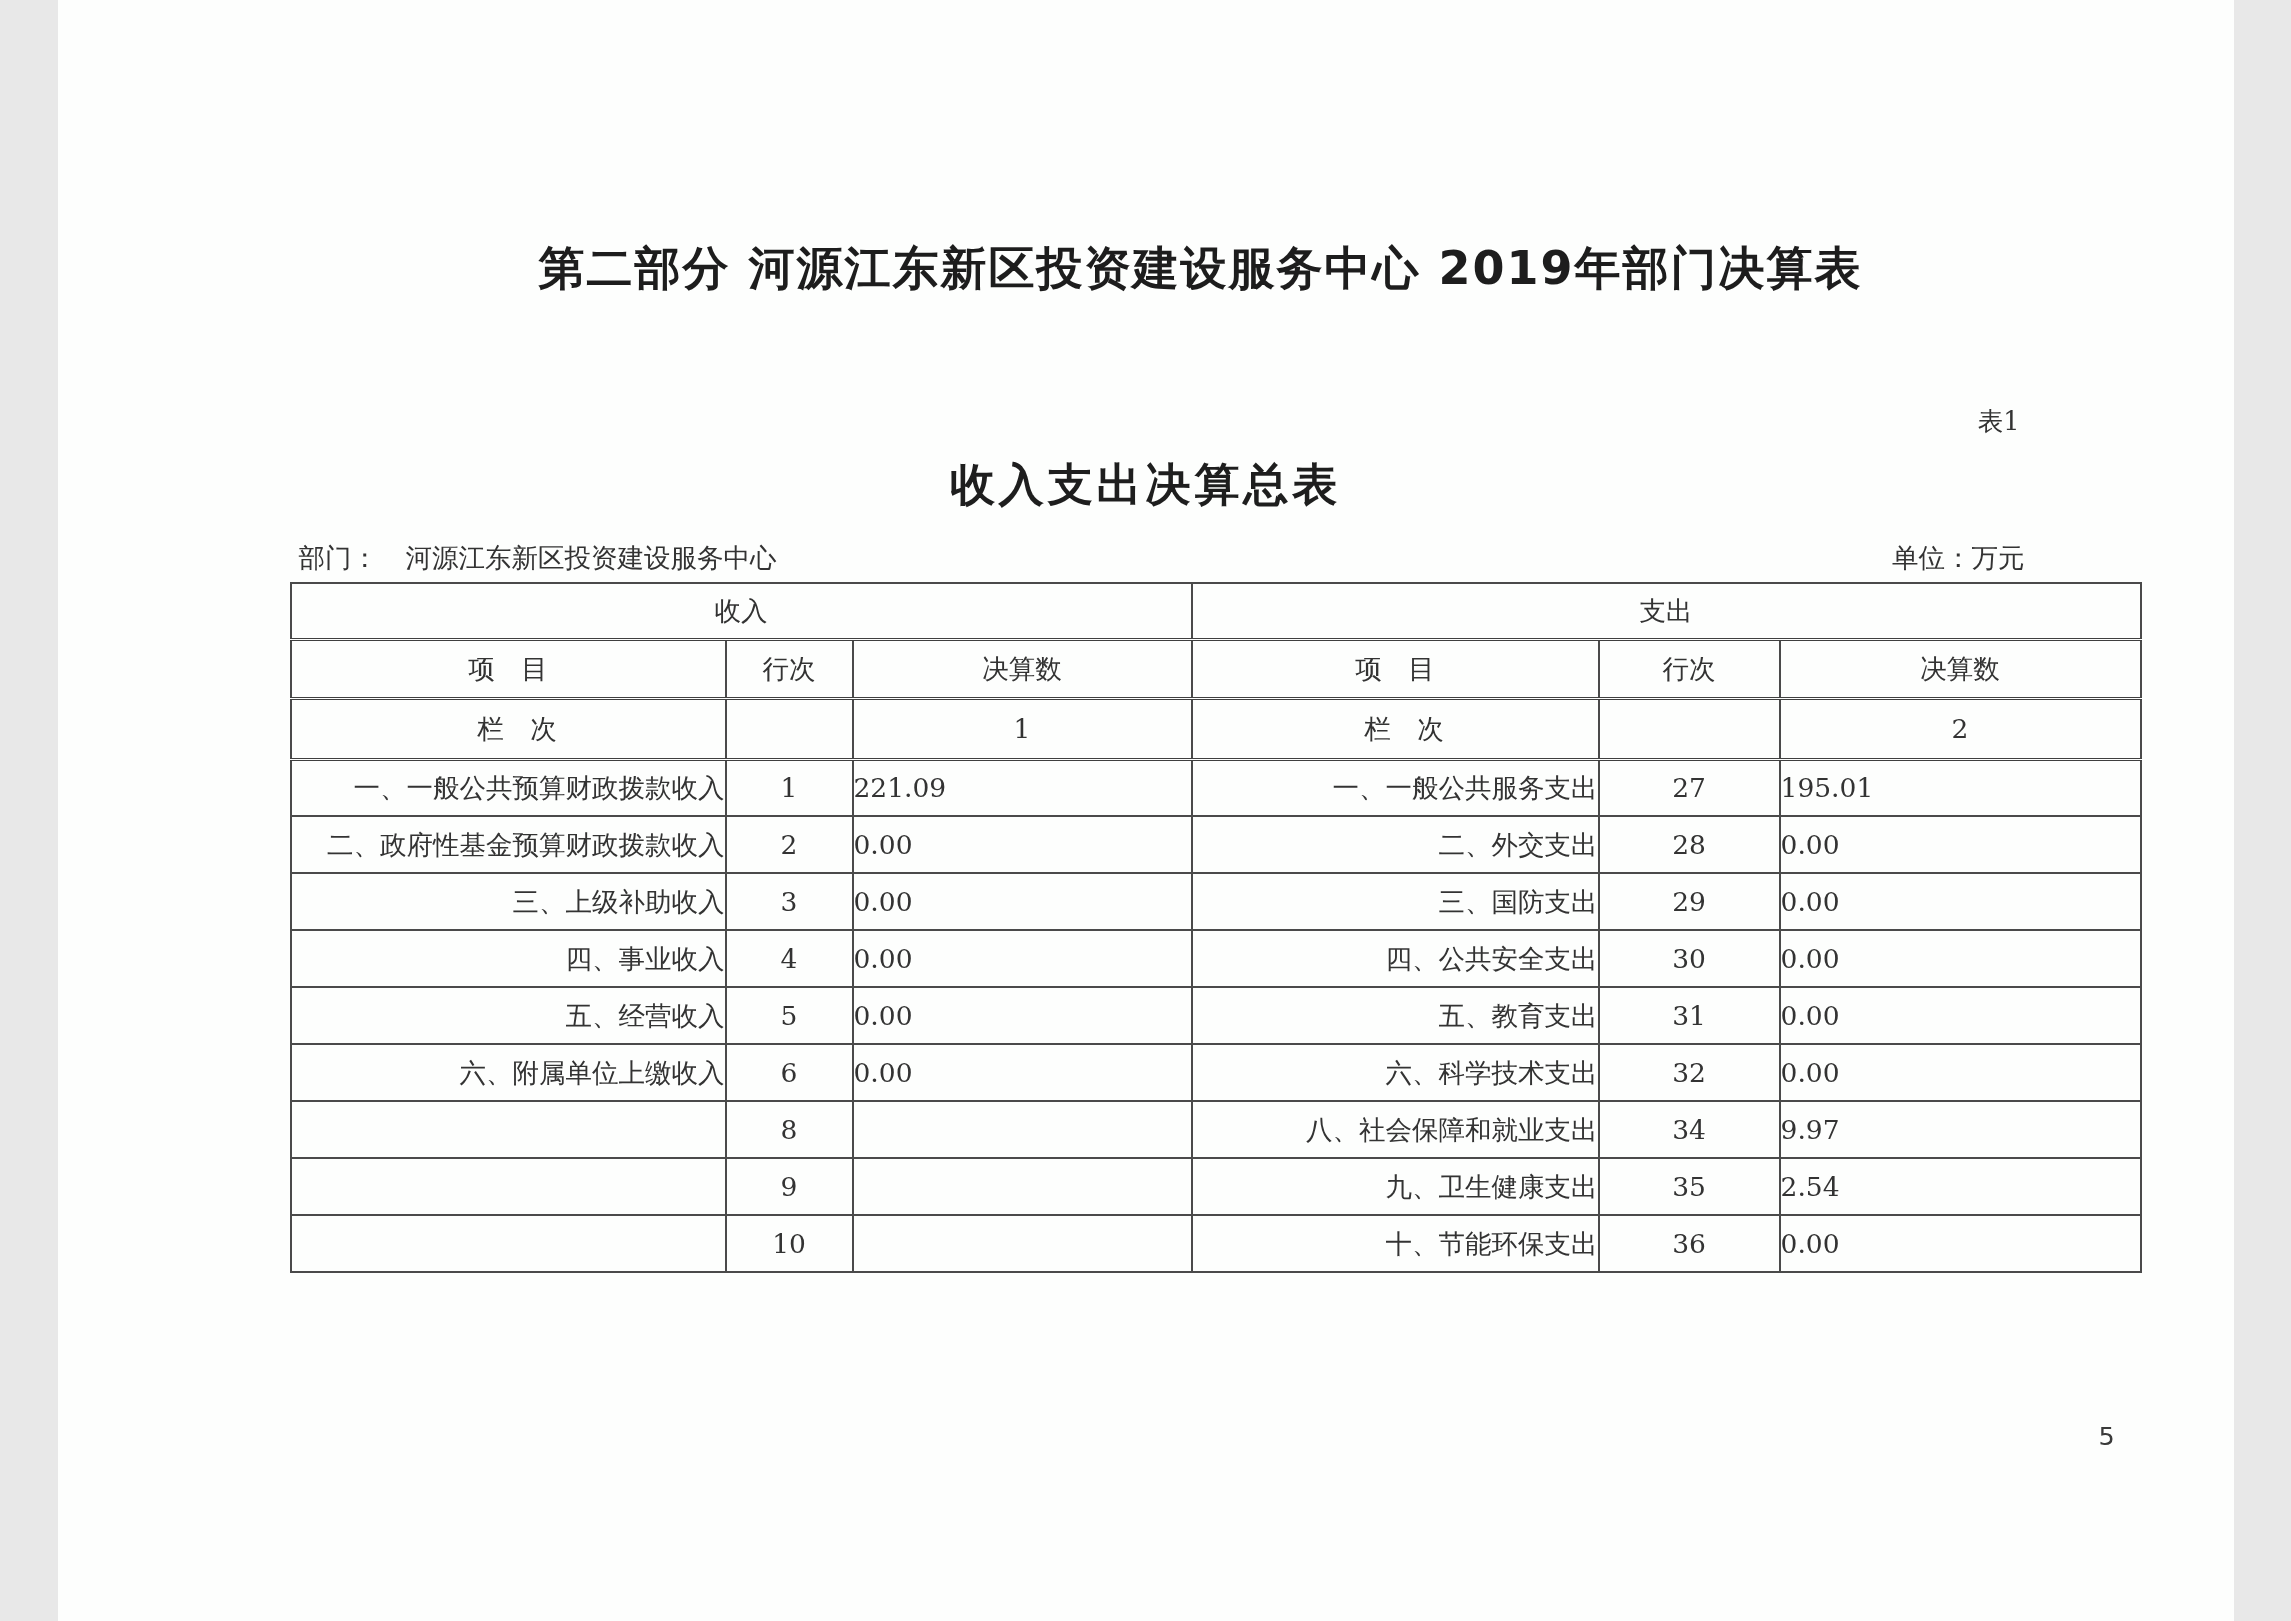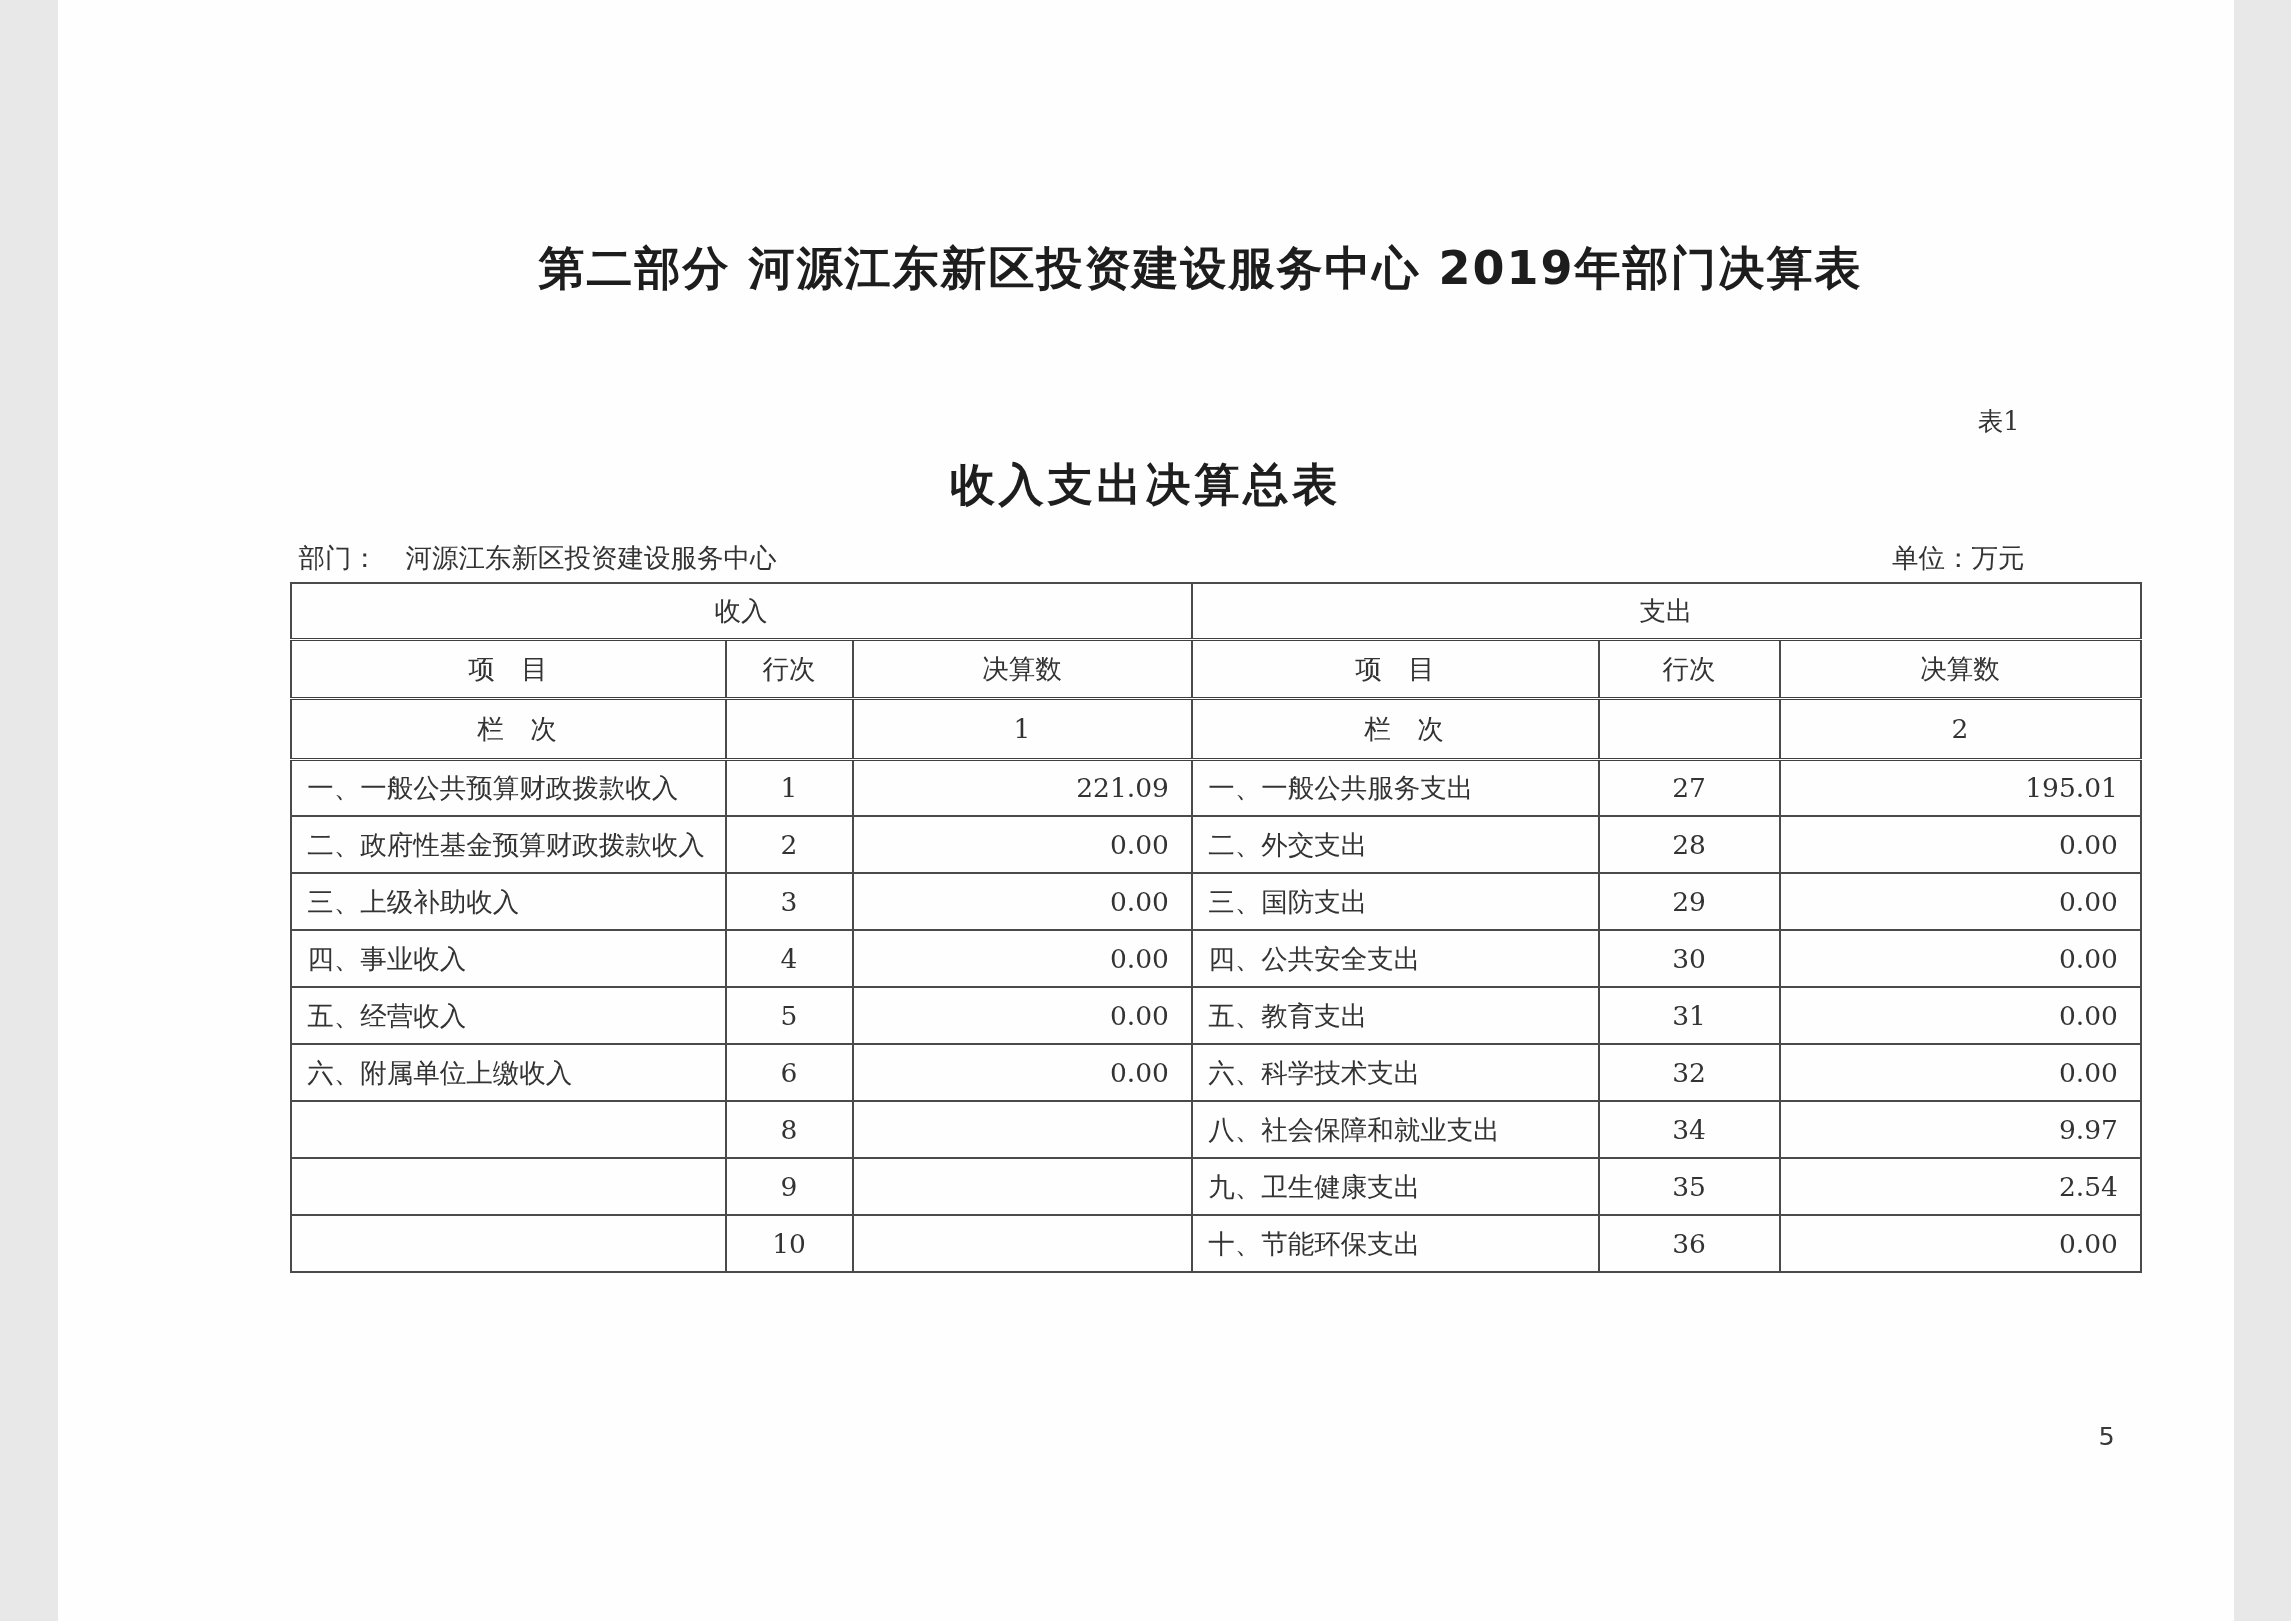--- a/index.html
+++ b/index.html
@@ -83,23 +83,23 @@
   tr.section-row td, tr.colhead-row td, tr.lanci-row td {
     border-bottom: 3.9px double #3f3f3f;
     text-align: center;
     margin-left: 23px;
   }
   tr.section-row { height: 56px; }
   tr.colhead-row { height: 59px; }
   tr.lanci-row   { height: 61px; }
   tr.data-row    { height: 57px; }
 
-  td.cell-item   { text-align: left;  padding-left: 15.7px; }
+  td.cell-item   { text-align: right;  padding-left: 15.7px; }
   td.cell-line   { text-align: center; }
-  td.cell-amount { text-align: right; padding-right: 21.6px; }
+  td.cell-amount { text-align: left; padding-right: 21.6px; }
   tr.lanci-row td.cell-item { text-align: center; padding-left: 18px; }
 
   .page-number {
     position: absolute;
     top: 1421px;
     left: 2041px;
     font-family: "DejaVu Sans", sans-serif;
     font-size: 25.5px;
     color: #3a3a3a;
   }

